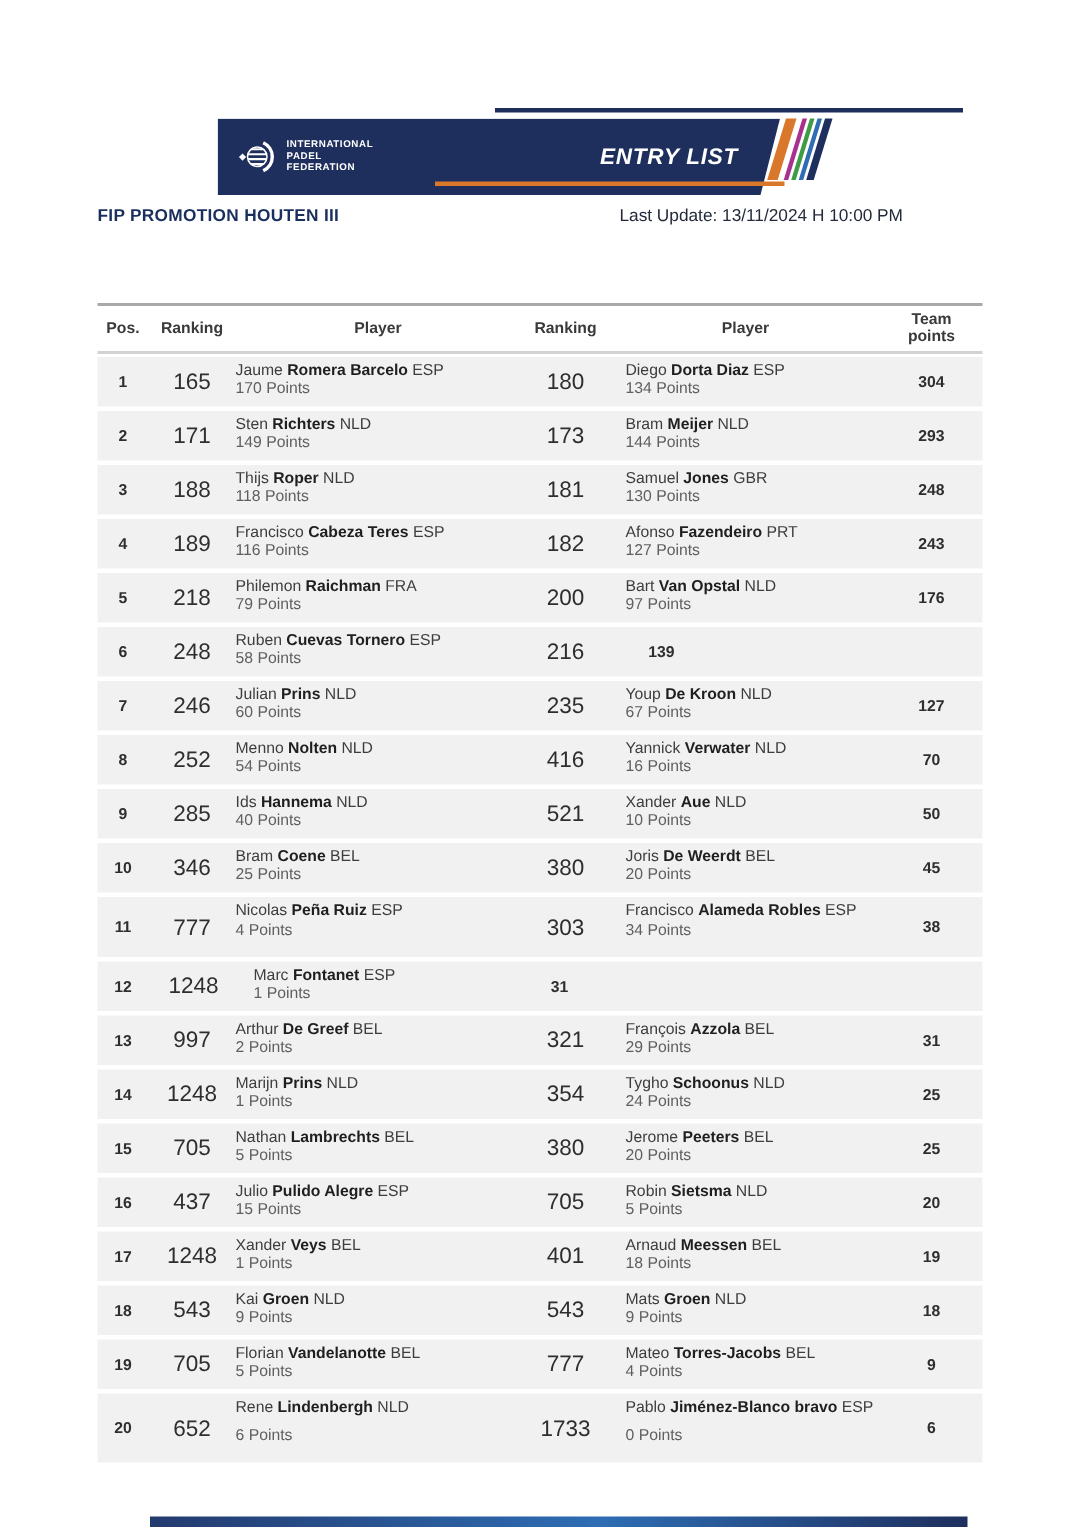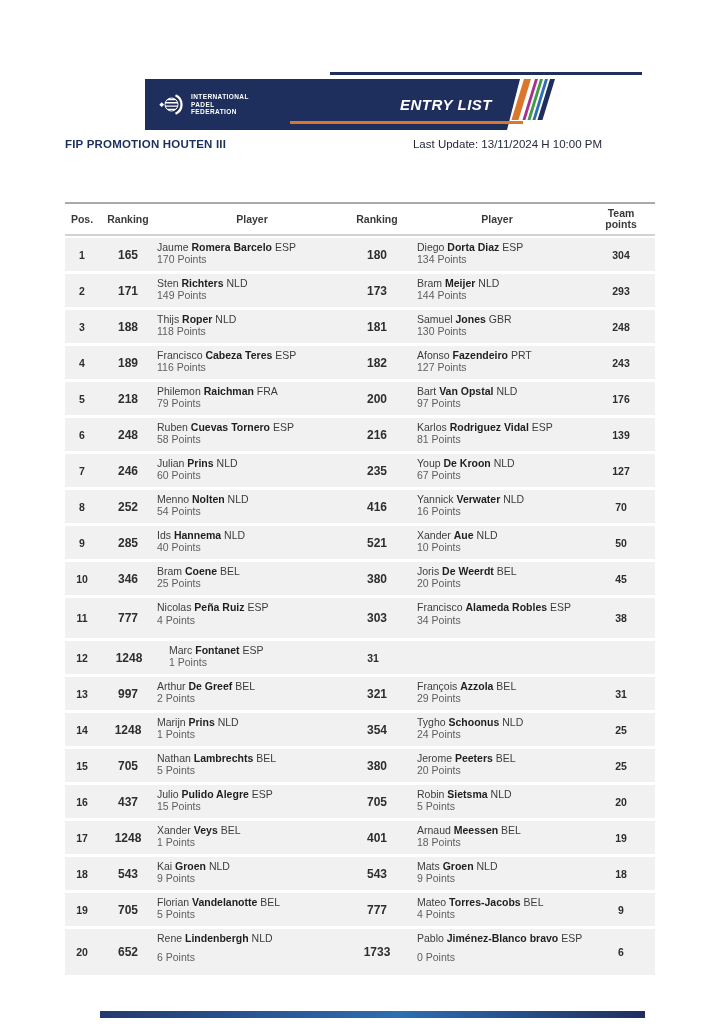--- a/index.html
+++ b/index.html
@@ -44,21 +44,21 @@
   .hc.player2{width:180px;}
   .hc.team{width:68px;line-height:11px;}
   .tbody{padding-top:2px;}
   .row{display:flex;background:var(--rowbg);height:33px;margin-bottom:3px;}
   .row:nth-child(11){height:40px;}
   .row:nth-child(20){height:46px;}
   .cell{box-sizing:border-box;}
   .cell.pos{width:34px;display:flex;align-items:center;justify-content:center;
     font-size:10.5px;font-weight:bold;color:#2e2e2e;}
   .pair{display:flex;}
-  .cell.rank{display:flex;align-items:center;justify-content:center;font-size:12px;font-weight:bold;color:#2e2e2e;}
+  .cell.rank{display:flex;align-items:center;justify-content:center;font-size:15px;font-weight:normal;color:#2e2e2e;}
   .pair-left .rank{width:58px;}
   .pair-right .rank{width:60px;}
   .cell.player{display:flex;flex-direction:column;justify-content:space-between;padding:3px 0 12px 0;}
   .pair-left .player{width:190px;}
   .pair-right .player{width:180px;padding-left:10px;}
   .pname{font-size:10.5px;color:#3d3d3d;white-space:nowrap;}
   .pname .b{font-weight:bold;color:#1f1f1f;}
   .ppoints{font-size:10.5px;color:#5f5f5f;}
   .cell.team{width:68px;display:flex;align-items:center;justify-content:center;
     font-size:10.5px;font-weight:bold;color:#2e2e2e;}
@@ -248,26 +248,20 @@
       <div class="cell rank">248</div>
       <div class="cell player">
         <div class="pname">
           <span>Ruben </span><span class="b">Cuevas Tornero</span><span> ESP</span>
         </div>
         <div class="ppoints">58 Points</div>
       </div>
     </div>
     <div class="pair pair-right">
       <div class="cell rank">216</div>
-      <div class="cell player">
-        <div class="pname">
-          <span>Karlos </span><span class="b">Rodriguez Vidal</span><span> ESP</span>
-        </div>
-        <div class="ppoints">81 Points</div>
-      </div>
     </div>
     <div class="cell team">139</div>
   </div>
 
   <div class="row">
     <div class="cell pos">7</div>
     <div class="pair pair-left">
       <div class="cell rank">246</div>
       <div class="cell player">
         <div class="pname">

